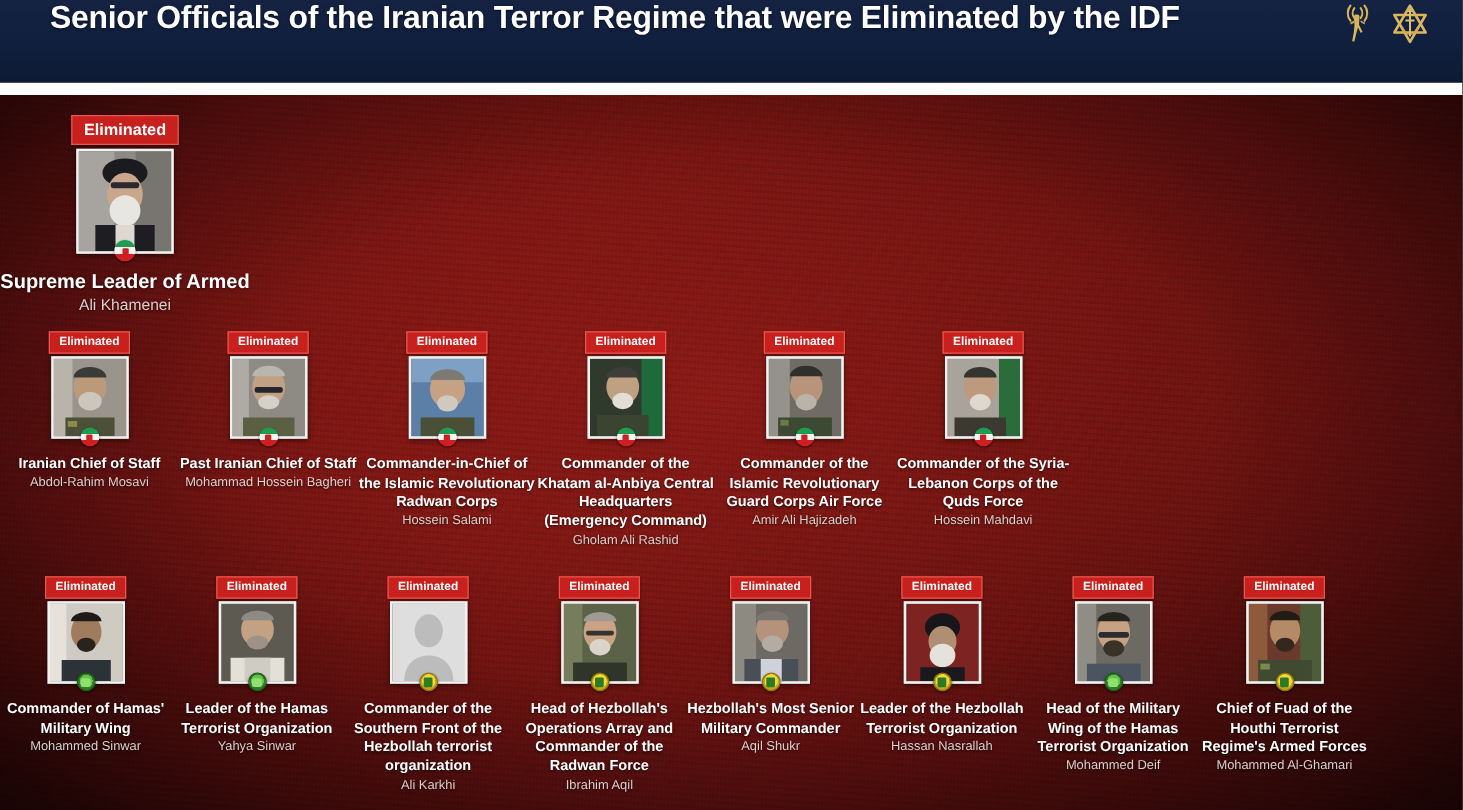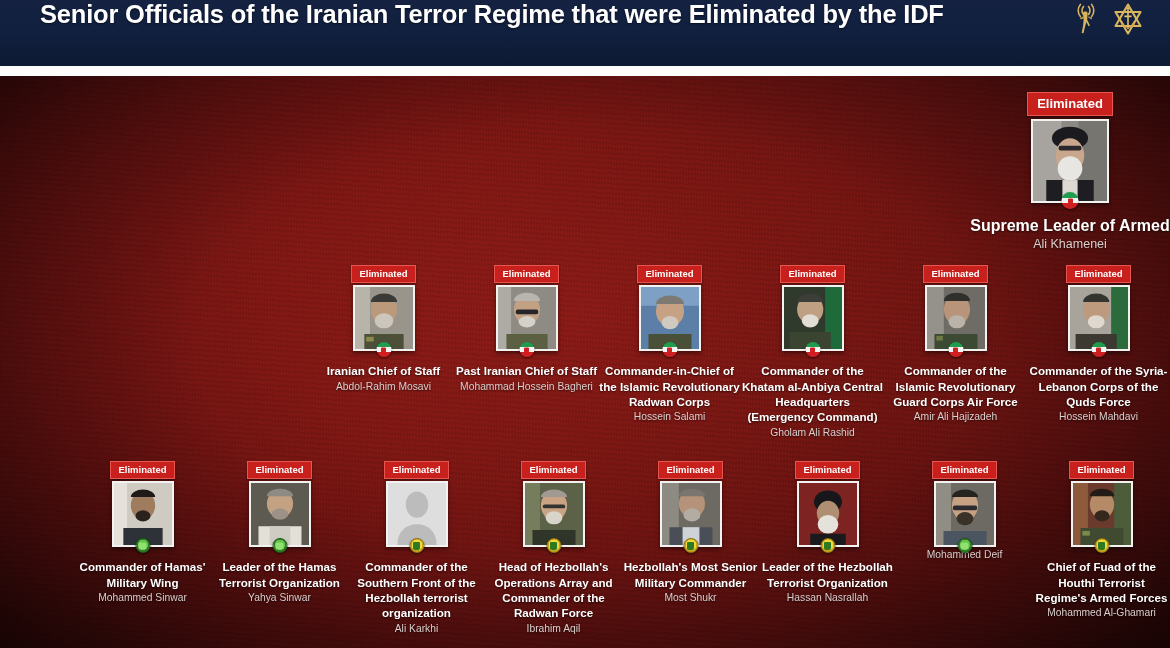--- a/index.html
+++ b/index.html
@@ -76,21 +76,21 @@
     position: absolute;
     inset: 0;
     background: radial-gradient(ellipse 70% 78% at 50% 46%, rgba(0,0,0,0) 48%, rgba(0,0,0,.34) 82%, rgba(0,0,0,.62) 100%);
     pointer-events: none;
   }
 
   .rows { position: relative; z-index: 3; }
 
   .row {
     display: flex;
-    justify-content: flex-end;
+    justify-content: flex-start;
     align-items: flex-start;
   }
   .row-top   { padding-top: 16px; }
   .row-mid   { padding-top: 14px; }
   .row-bot   { padding-top: 22px; }
 
   
   .card {
     display: flex;
     flex-direction: column;
@@ -476,21 +476,21 @@
                 <ellipse cx="32" cy="22" rx="14" ry="15" fill="#b5927a"></ellipse>
                 <path d="M18 14a14 8 0 0 1 28 0z" fill="#7a756e"></path>
                 <ellipse cx="32" cy="34" rx="9" ry="7" fill="#b3aca2"></ellipse>
                 <path d="M8 47h46v19H8z" fill="#4a4f57"></path>
                 <path d="M22 47h18v19H22z" fill="#cfd3d8"></path>
               </svg>
             </div>
             <span class="flagdot dot-hezb"></span>
           </div>
           <div class="title">Hezbollah's Most Senior Military Commander</div>
-          <div class="name">Most Shukr</div>
+          <div class="name">Aqil Shukr</div>
         </div>
 
         <div class="card">
           <div class="badge">Eliminated</div>
           <div class="photo-wrap">
             <div class="photo">
               <svg viewBox="0 0 62 66" preserveAspectRatio="none">
                 <rect width="62" height="66" fill="#7d2321"></rect>
                 <ellipse cx="31" cy="20" rx="15" ry="12" fill="#17171b"></ellipse>
                 <ellipse cx="31" cy="32" rx="12" ry="13" fill="#b08e72"></ellipse>
@@ -513,20 +513,21 @@
                 <rect x="0" y="0" width="16" height="66" fill="#8f8d84"></rect>
                 <ellipse cx="31" cy="24" rx="14" ry="16" fill="#c6a183"></ellipse>
                 <path d="M17 15a14 8 0 0 1 28 0z" fill="#26241f"></path>
                 <rect x="18" y="24" width="26" height="5" rx="2" fill="#2c2c30"></rect>
                 <ellipse cx="31" cy="38" rx="9" ry="7" fill="#3a3129"></ellipse>
                 <path d="M8 51h46v15H8z" fill="#4a5561"></path>
               </svg>
             </div>
             <span class="flagdot dot-hamas"></span>
           </div>
+          <div class="title">Head of the Military Wing of the Hamas Terrorist Organization</div>
           <div class="name">Mohammed Deif</div>
         </div>
 
         <div class="card">
           <div class="badge">Eliminated</div>
           <div class="photo-wrap">
             <div class="photo">
               <svg viewBox="0 0 62 66" preserveAspectRatio="none">
                 <rect width="62" height="66" fill="#6a3a2c"></rect>
                 <rect x="0" y="0" width="16" height="66" fill="#8d5a3c"></rect>

